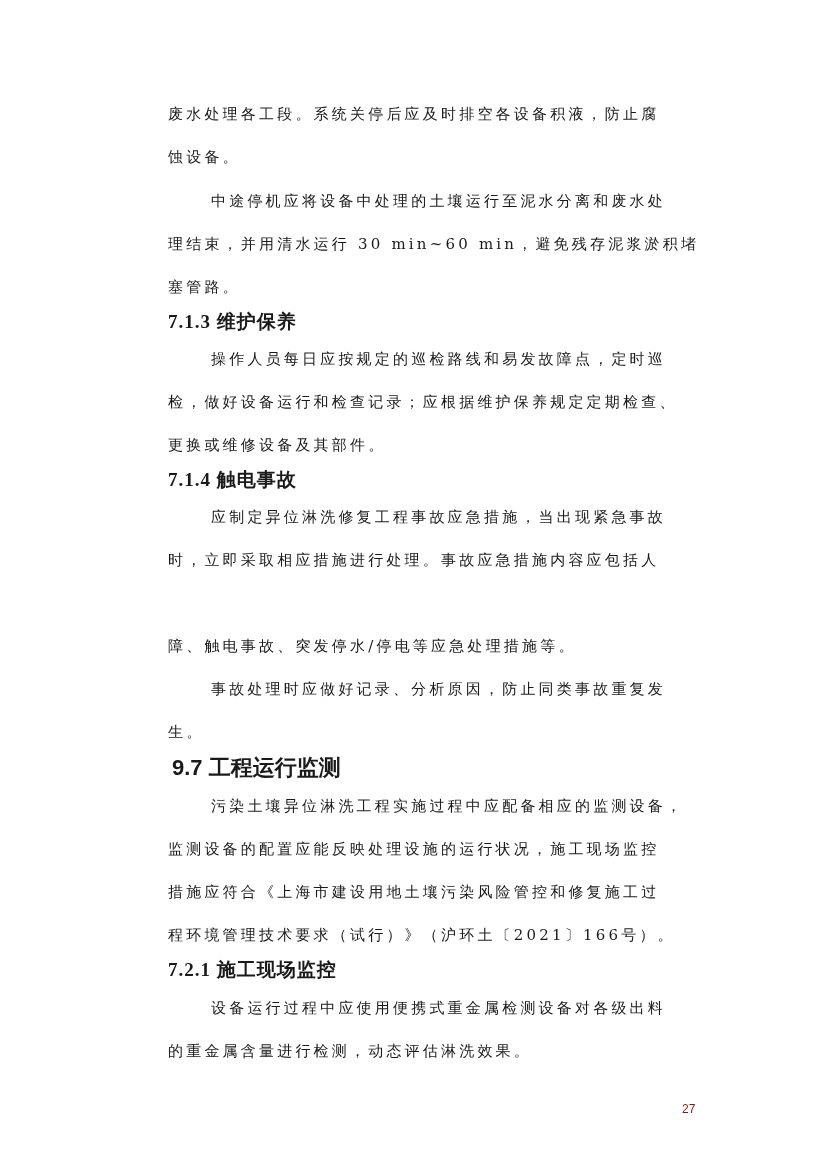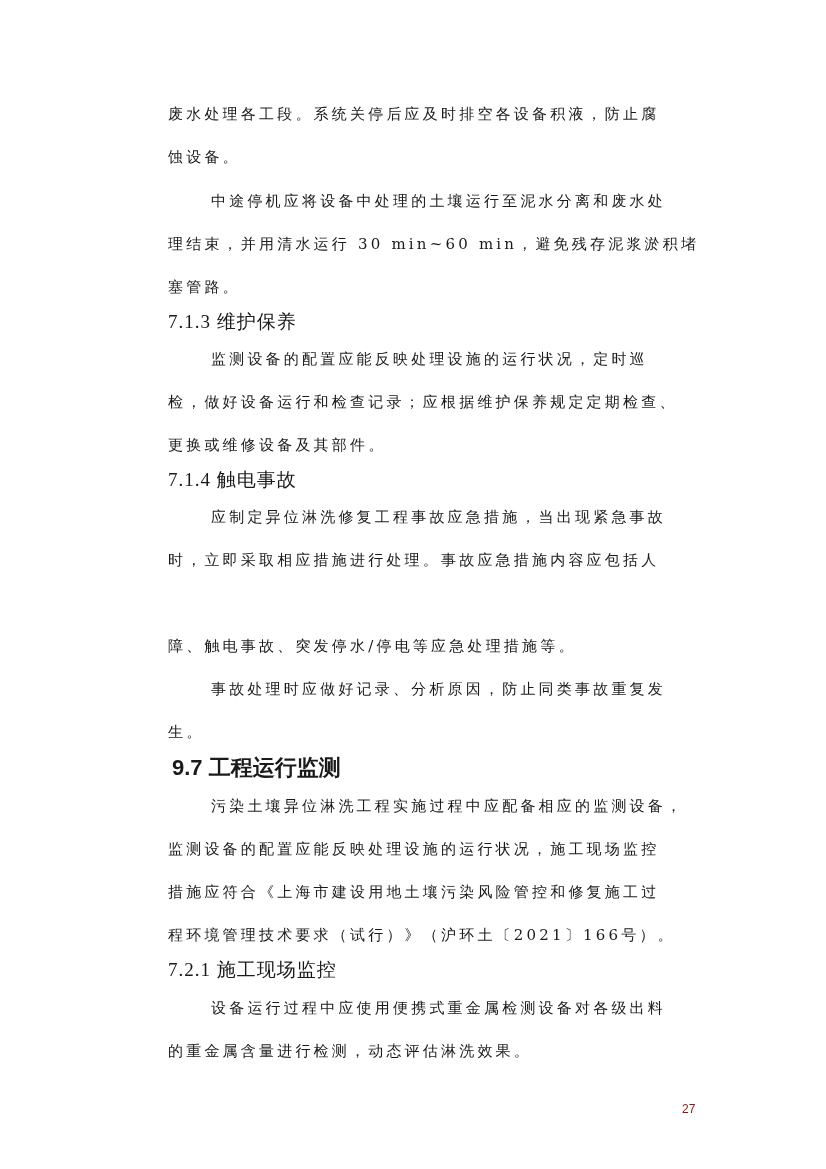--- a/index.html
+++ b/index.html
@@ -1,39 +1,39 @@
 <!DOCTYPE html>
 <html><head>
 <meta charset="utf-8">
 <style>
   html, body { margin: 0; padding: 0; background: #ffffff; }
   body { width: 826px; height: 1169px; position: relative; overflow: hidden;
          font-family: "DejaVu Serif", "Liberation Serif", serif; color: #1a1a1a; }
   .page { position: absolute; left: 0; top: 0; width: 826px; height: 1169px; background: #fff; }
   .line { position: absolute; left: 125px; font-size: 15px; white-space: nowrap; letter-spacing: 3.2px; line-height: 28px; margin-left: 43px; }
   .indent { left: 168px; }
-  .h3 { position: absolute; left: 168px; font-size: 19px; font-weight: normal; white-space: nowrap; letter-spacing: 1px; font-family: "Liberation Serif", "DejaVu Serif", serif; }
+  .h3 { position: absolute; left: 168px; font-size: 19px; font-weight: bold; white-space: nowrap; letter-spacing: 1px; font-family: "Liberation Serif", "DejaVu Serif", serif; }
   .h2 { position: absolute; left: 172px; font-size: 22px; font-weight: bold; white-space: nowrap; font-family: "Liberation Sans", "DejaVu Sans", sans-serif; }
   .pagenum { position: absolute; left: 682px; top: 1102px; font-size: 12px; font-family: "Liberation Sans", sans-serif; color: #7f1d1d; }
 </style>
 </head>
 <body>
 
 <div class="page">
 
   <div class="line" style="top:100px">废水处理各工段。系统关停后应及时排空各设备积液，防止腐</div>
   <div class="line" style="top:143px">蚀设备。</div>
 
   <div class="line indent" style="top:187px">中途停机应将设备中处理的土壤运行至泥水分离和废水处</div>
   <div class="line" style="top:230px">理结束，并用清水运行 30 min~60 min，避免残存泥浆淤积堵</div>
   <div class="line" style="top:273px">塞管路。</div>
 
   <div class="h3" style="top:309px">7.1.3 维护保养</div>
 
-  <div class="line indent" style="top:345px">监测设备的配置应能反映处理设施的运行状况，定时巡</div>
+  <div class="line indent" style="top:345px">操作人员每日应按规定的巡检路线和易发故障点，定时巡</div>
   <div class="line" style="top:388px">检，做好设备运行和检查记录；应根据维护保养规定定期检查、</div>
   <div class="line" style="top:431px">更换或维修设备及其部件。</div>
 
   <div class="h3" style="top:467px">7.1.4 触电事故</div>
 
   <div class="line indent" style="top:503px">应制定异位淋洗修复工程事故应急措施，当出现紧急事故</div>
   <div class="line" style="top:546px">时，立即采取相应措施进行处理。事故应急措施内容应包括人</div>
   <div class="line" style="top:632px">障、触电事故、突发停水/停电等应急处理措施等。</div>
 
   <div class="line indent" style="top:675px">事故处理时应做好记录、分析原因，防止同类事故重复发</div>

